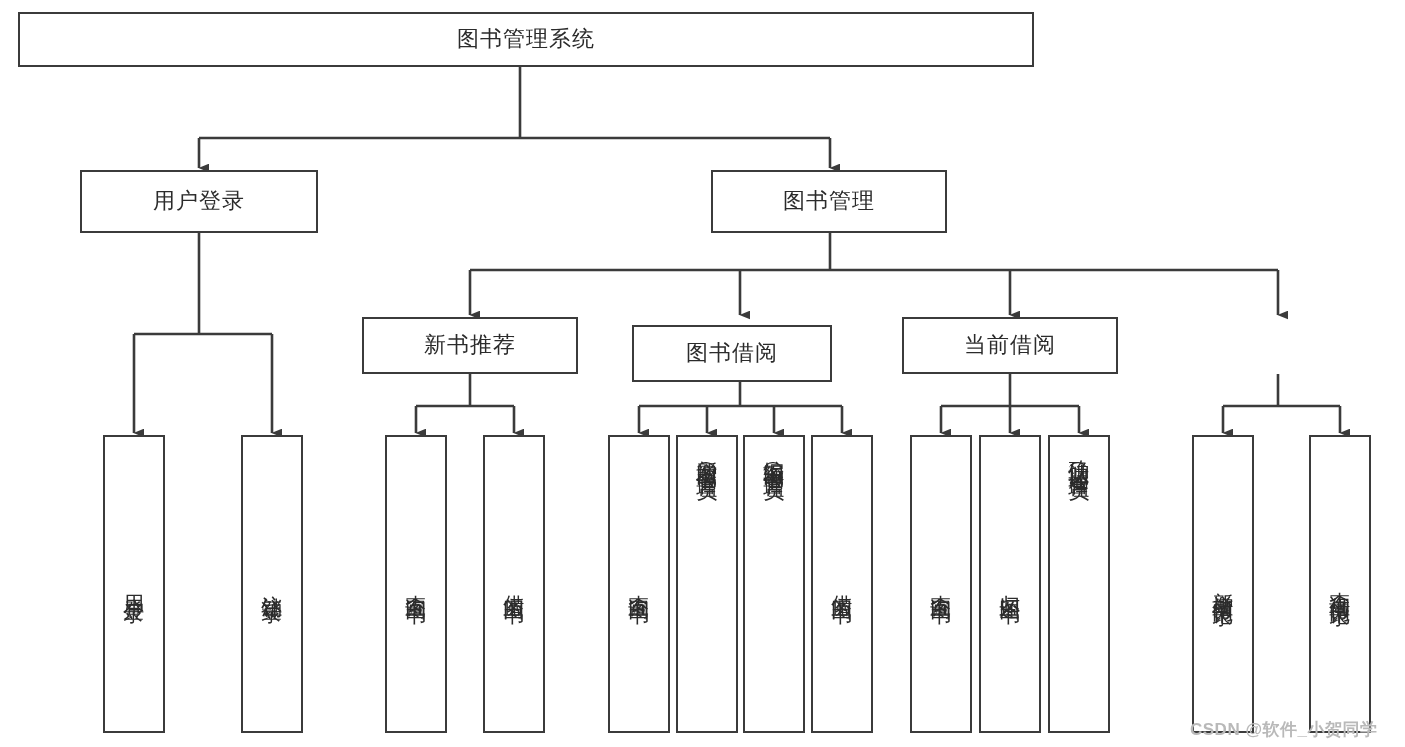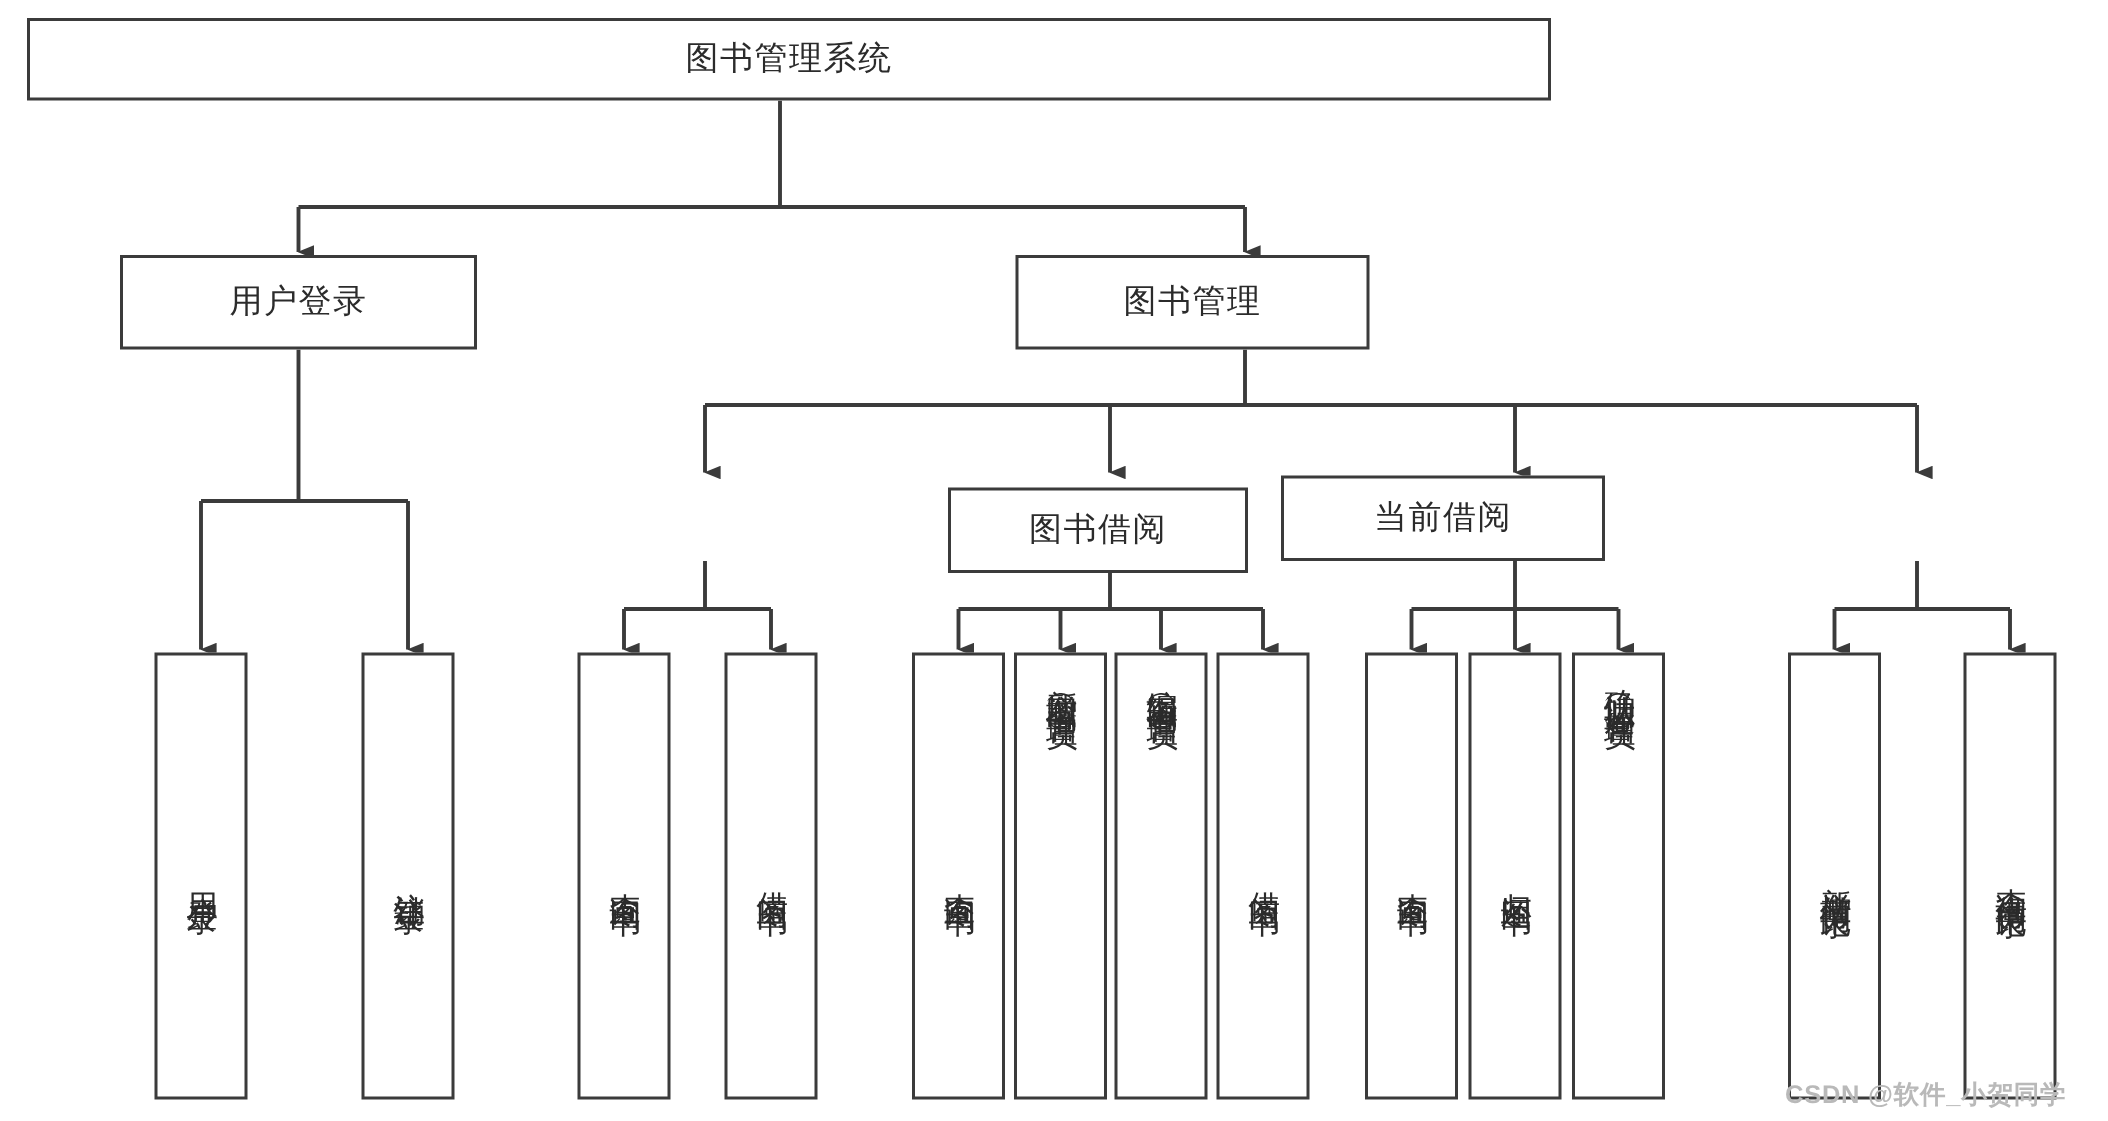--- a/index.html
+++ b/index.html
@@ -120,24 +120,25 @@
       <path d="M 1278,374 L 1278,406"></path>
       <path d="M 1223,406 L 1340,406"></path>
       <path d="M 1223,406 L 1223,433" marker-end="url(#arrowhead)"></path>
       <path d="M 1340,406 L 1340,433" marker-end="url(#arrowhead)"></path>
     </g>
   </svg>
 
   <div class="node node-h node-root" style="left:18px; top:12px; width:1016px; height:55px;">图书管理系统</div>
 
   <div class="node node-h" style="left:80px; top:170px; width:238px; height:63px;">用户登录</div>
-  <div class="node node-h" style="left:677px; top:170px; width:236px; height:63px;">图书管理</div>
+  <div class="node node-h" style="left:711px; top:170px; width:236px; height:63px;">图书管理</div>
 
+  <div class="node node-h" style="left:362px; top:317px; width:216px; height:57px;">新书推荐</div>
   <div class="node node-h" style="left:632px; top:325px; width:200px; height:57px;">图书借阅</div>
-  <div class="node node-h" style="left:854px; top:317px; width:216px; height:57px;">当前借阅</div>
+  <div class="node node-h" style="left:902px; top:317px; width:216px; height:57px;">当前借阅</div>
 
   <div class="node node-v" style="left:103px; top:435px; width:62px; height:298px;">用户登录</div>
   <div class="node node-v" style="left:241px; top:435px; width:62px; height:298px;">注销登录</div>
 
   <div class="node node-v" style="left:385px; top:435px; width:62px; height:298px;">查询图书</div>
   <div class="node node-v" style="left:483px; top:435px; width:62px; height:298px;">借阅图书</div>
 
   <div class="node node-v" style="left:608px; top:435px; width:62px; height:298px;">查询图书</div>
   <div class="node node-v tall" style="left:676px; top:435px; width:62px; height:298px;">新增图书（管理员）</div>
   <div class="node node-v tall" style="left:743px; top:435px; width:62px; height:298px;">编辑图书（管理员）</div>

